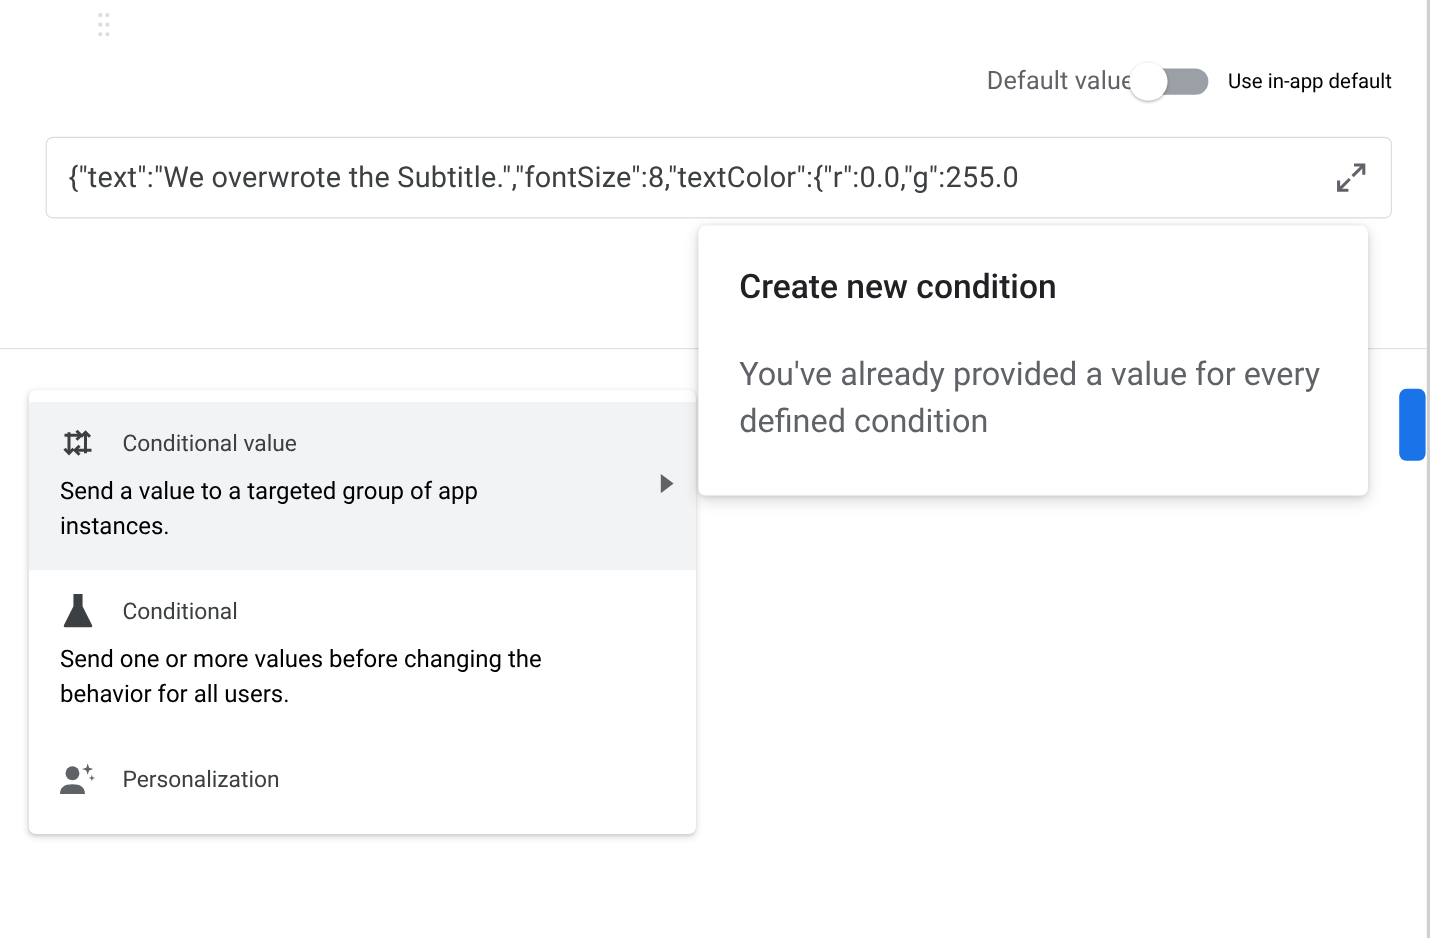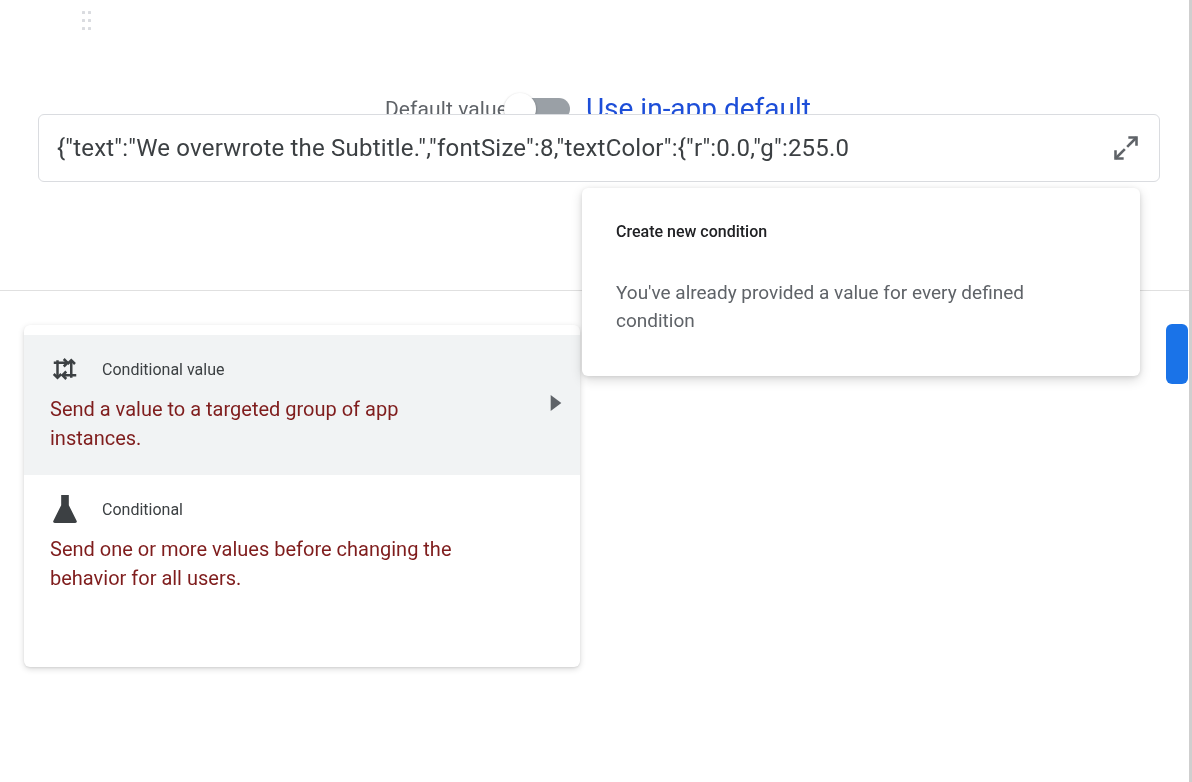--- a/index.html
+++ b/index.html
@@ -34,22 +34,21 @@
       border-radius: 0.5px;
     }
 
     .field-header {
       position: absolute;
       top: 56px;
       left: 36px;
       right: 32px;
       display: flex;
       align-items: center;
-      justify-content: center;
-      margin-top: 36px;
+      justify-content: flex-end;
     }
     .field-label {
       font-size: 21px;
       color: #5f6368;
       letter-spacing: 0.1px;
     }
     .toggle-group {
       display: flex;
       align-items: center;
       gap: 16px;
@@ -66,22 +65,22 @@
       position: absolute;
       left: -4px;
       top: -5px;
       width: 32px;
       height: 32px;
       background: #fff;
       border-radius: 50%;
       box-shadow: 0 1px 3px rgba(0,0,0,0.2), 0 1px 2px rgba(0,0,0,0.12);
     }
     .toggle-label {
-      font-size: 28px;
-      color: #1d4ed8;
+      font-size: 17px;
+      color: #000000;
     }
 
     .value-input-wrap {
       position: absolute;
       top: 114px;
       left: 38px;
       right: 32px;
       height: 68px;
       border: 1px solid #dadce0;
       border-radius: 6px;
@@ -152,27 +151,27 @@
     }
     .menu-item-icon {
       width: 30px;
       height: 28px;
       display: flex;
       align-items: center;
       justify-content: center;
       flex-shrink: 0;
     }
     .menu-item-title {
-      font-size: 16px;
+      font-size: 19px;
       color: #3c4043;
       font-weight: 400;
     }
     .menu-item-desc {
       font-size: 20px;
-      color: #7f1d1d;
+      color: #000000;
       margin-top: 12px;
       line-height: 1.45;
       max-width: 430px;
     }
     .menu-chevron {
       position: absolute;
       right: 18px;
       top: 50%;
       transform: translateY(-50%);
     }
@@ -181,27 +180,27 @@
       position: absolute;
       top: 188px;
       left: 582px;
       width: 558px;
       background: #fff;
       border-radius: 6px;
       box-shadow: 0 4px 12px rgba(0,0,0,0.15), 0 1px 4px rgba(0,0,0,0.1);
       padding: 34px 34px 42px 34px;
     }
     .popover-title {
-      font-size: 16px;
+      font-size: 28px;
       font-weight: 500;
       color: #202124;
       margin-bottom: 38px;
     }
     .popover-body {
-      font-size: 19px;
+      font-size: 27px;
       color: #5f6368;
       line-height: 1.45;
     }
 
     .right-edge {
       position: absolute;
       top: 0;
       right: 0;
       width: 3px;
       height: 100%;
@@ -284,20 +283,31 @@
         <svg width="26" height="28" viewBox="0 0 20 22" fill="#3c4043">
           <path d="M7 0 L13 0 L13 8 L19 20 Q20 22 18 22 L2 22 Q0 22 1 20 L7 8 Z"></path>
         </svg>
       </div>
       <div class="menu-item-title">Conditional</div>
     </div>
     <div class="menu-item-desc">Send one or more values before changing the behavior for all users.</div>
   </div>
 
   <div class="menu-item">
+    <div class="menu-item-title-row">
+      <div class="menu-item-icon">
+        <svg width="30" height="26" viewBox="0 0 26 22" fill="#5f6368">
+          <circle cx="9" cy="7" r="5"></circle>
+          <path d="M0 22 Q0 15 9 15 Q18 15 18 22 Z"></path>
+          <path d="M20 0 L21 3 L24 4 L21 5 L20 8 L19 5 L16 4 L19 3 Z"></path>
+          <path d="M23 8 L23.6 9.8 L25.4 10.4 L23.6 11 L23 12.8 L22.4 11 L20.6 10.4 L22.4 9.8 Z"></path>
+        </svg>
+      </div>
+      <div class="menu-item-title">Personalization</div>
+    </div>
   </div>
 
 </div>
 
 <div class="popover">
   <div class="popover-title">Create new condition</div>
   <div class="popover-body">You've already provided a value for every defined condition</div>
 </div>
 
 <div class="right-edge"></div>

